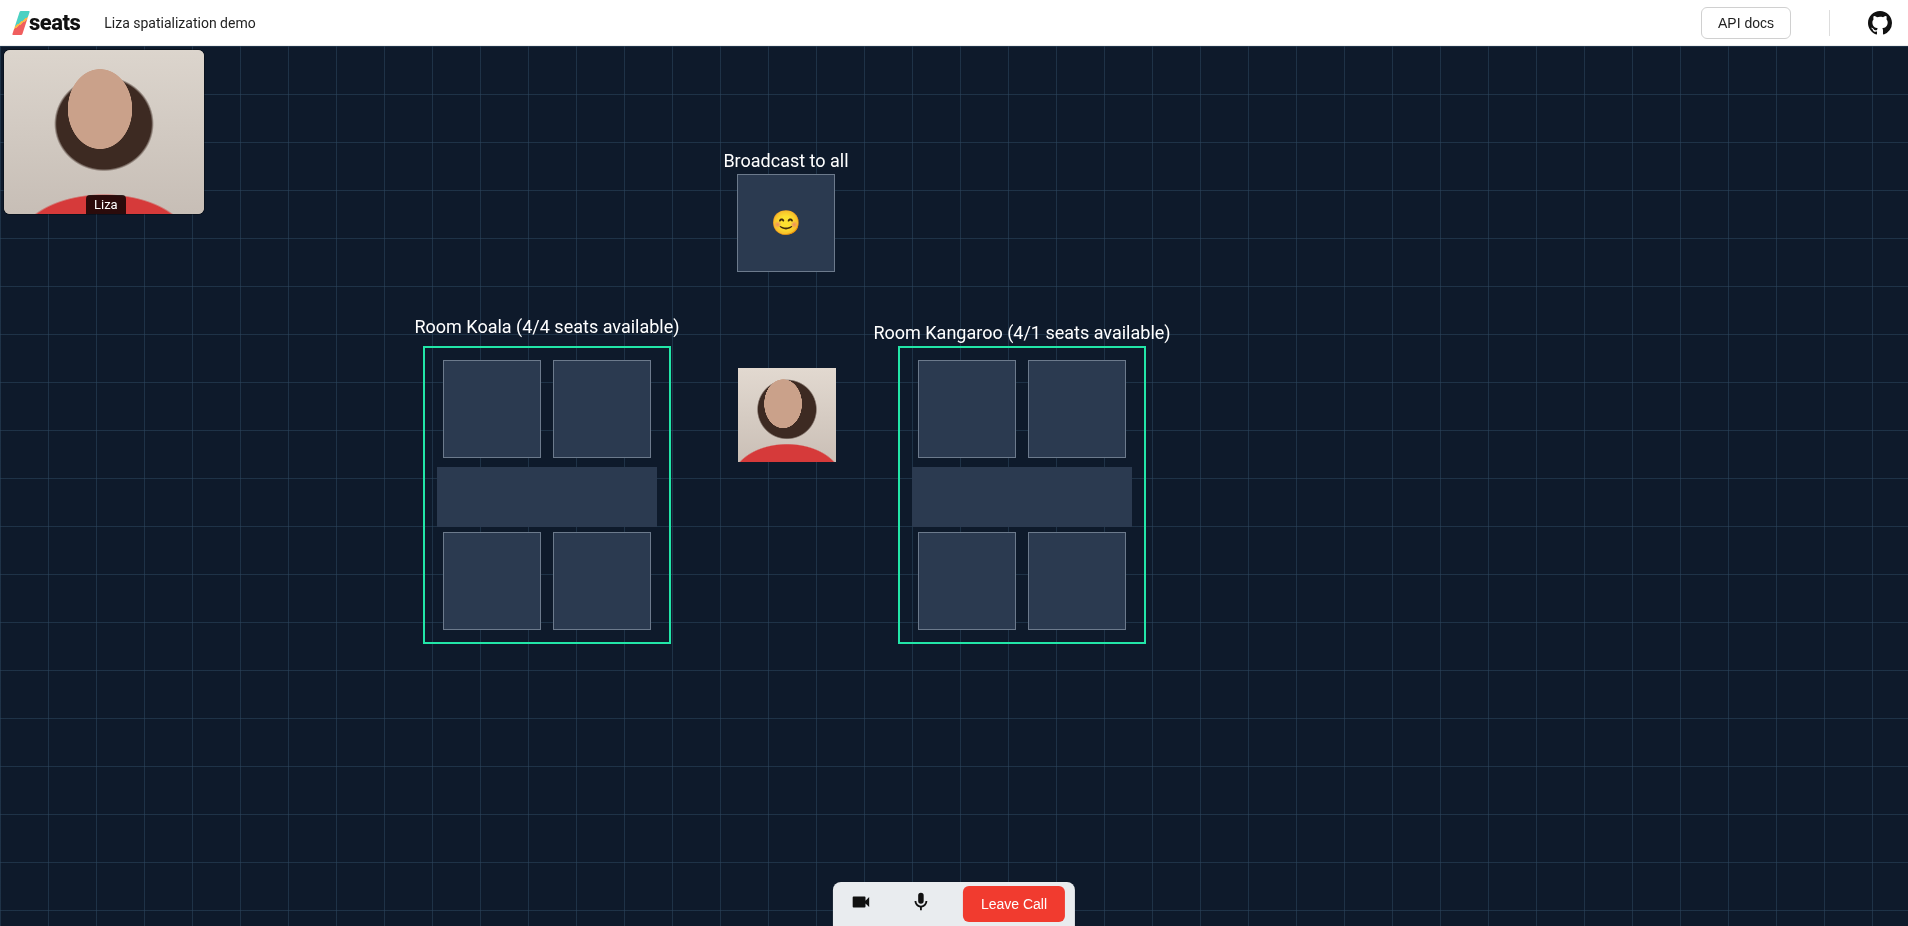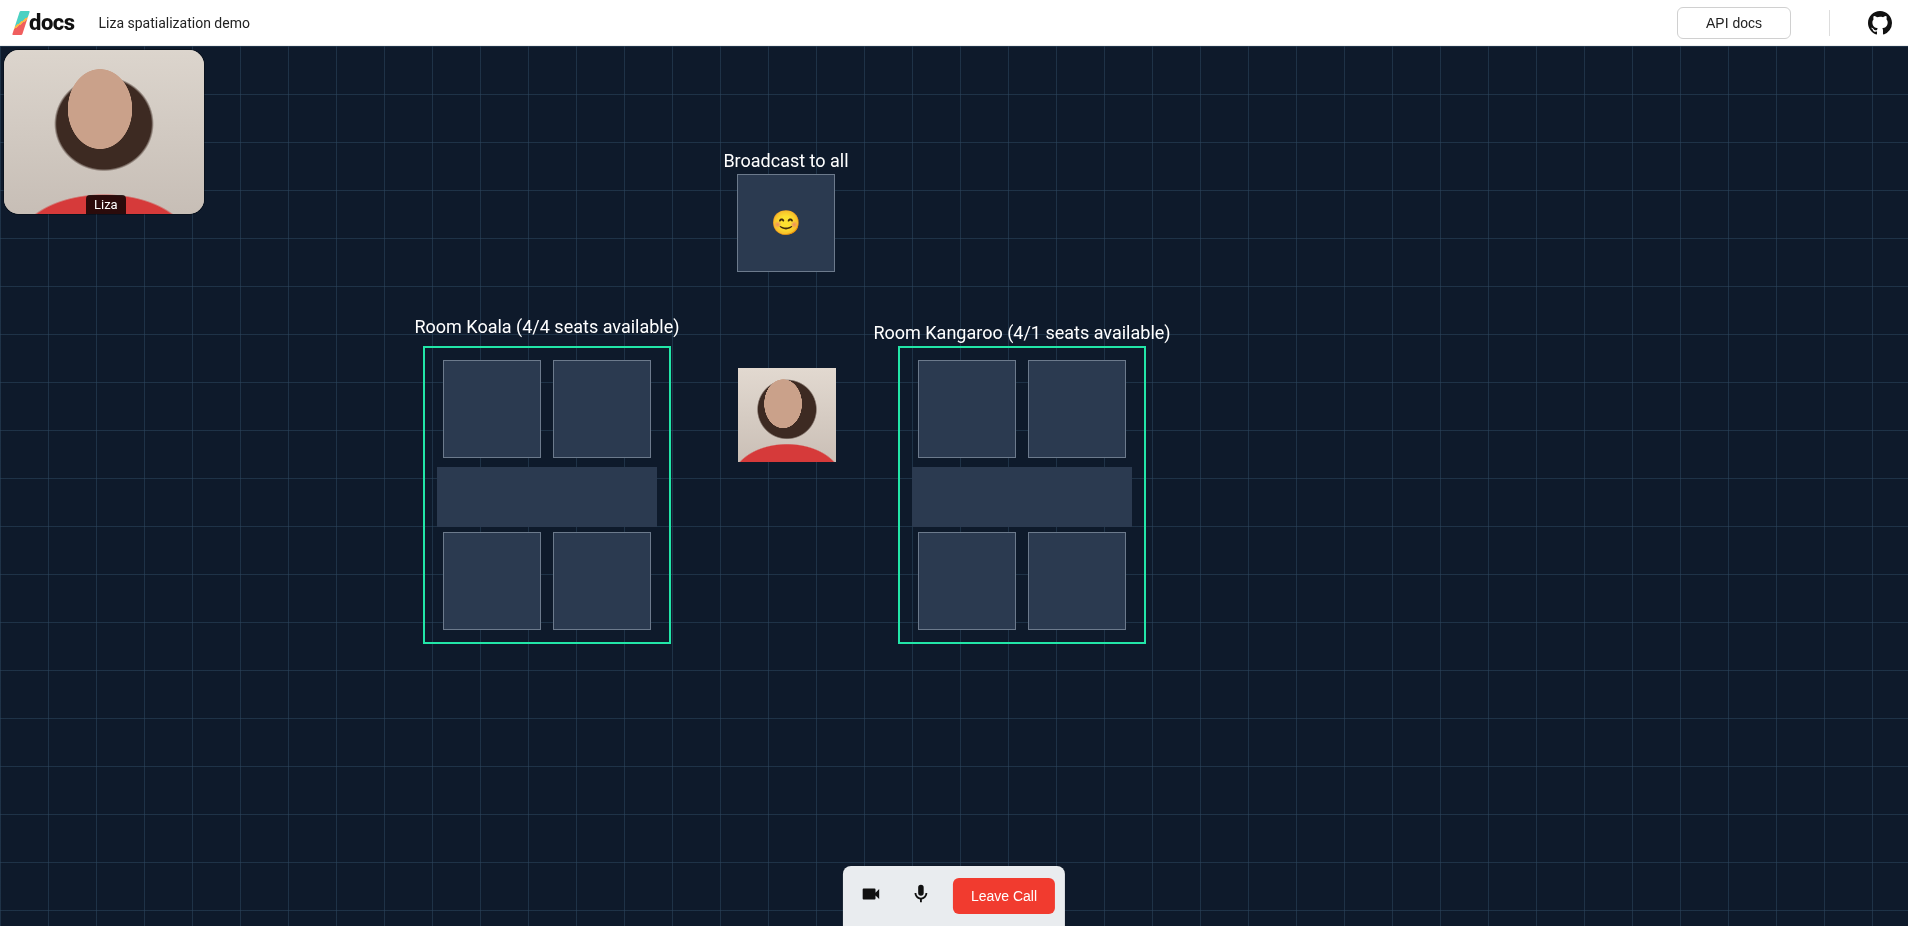--- a/index.html
+++ b/index.html
@@ -31,21 +31,21 @@
     transform: skewX(-18deg);
     margin-right: 3px;
     border-radius: 1px;
   }
   .app-title { font-size: 14px; color: #222; }
   .header-spacer { flex: 1; }
   .api-docs-btn {
     border: 1px solid #d0d0d0;
     background: #fff;
     border-radius: 6px;
-    padding: 7px 28px;
+    padding: 7px 16px;
     font-size: 14px;
     color: #222;
     cursor: pointer;
   }
   .header-divider { width: 1px; height: 26px; background: #ddd; margin: 0 14px; }
   .gh-icon { width: 24px; height: 24px; cursor: pointer; }
   .gh-icon svg { width: 24px; height: 24px; }
 
   
   .world {
@@ -58,21 +58,21 @@
       linear-gradient(90deg, rgba(45,70,95,0.55) 1px, transparent 1px);
     background-size: 48px 48px;
     background-position: 0 0;
   }
 
   
   .local-tile {
     position: absolute;
     left: 4px; top: 4px;
     width: 200px; height: 164px;
-    border-radius: 15px;
+    border-radius: 6px;
     overflow: hidden;
     background: #c9bfb6;
     box-shadow: 0 0 0 1px rgba(0,0,0,0.3);
   }
   .local-video-fake {
     width: 100%; height: 100%;
     background:
       radial-gradient(ellipse 58px 72px at 48% 36%, #caa18a 0%, #caa18a 55%, transparent 56%),
       radial-gradient(ellipse 86px 82px at 50% 45%, #3d2a22 0%, #3d2a22 55%, transparent 58%),
       radial-gradient(ellipse 140px 80px at 50% 118%, #d63a3a 0%, #d63a3a 60%, transparent 62%),
@@ -158,24 +158,24 @@
 
   
   .controls {
     position: absolute;
     left: 50%;
     bottom: 0;
     transform: translateX(-50%);
     background: #e9ecef;
     border-top-left-radius: 8px;
     border-top-right-radius: 8px;
-    padding: 12px 10px;
-    display: flex;
-    align-items: center;
-    gap: 14px;
+    padding: 4px 10px;
+    display: flex;
+    align-items: center;
+    gap: 24px;
     box-shadow: 0 0 0 1px rgba(0,0,0,0.05);
   }
   .ctrl-btn {
     width: 36px; height: 36px;
     display: flex; align-items: center; justify-content: center;
     border-radius: 6px;
     cursor: pointer;
   }
   .ctrl-btn svg { width: 22px; height: 22px; fill: #111; }
   .leave-btn {
@@ -187,21 +187,21 @@
     font-size: 14px;
     cursor: pointer;
   }
 </style>
 </head>
 <body>
 
 <div class="header">
   <div class="logo">
     <div class="logo-slash"></div>
-    <span>docs</span>
+    <span>seats</span>
   </div>
   <div class="app-title">Liza spatialization demo</div>
   <div class="header-spacer"></div>
   <button class="api-docs-btn">API docs</button>
   <div class="header-divider"></div>
   <div class="gh-icon">
     <svg viewBox="0 0 16 16" aria-hidden="true">
         <path fill="#111" d="M8 0C3.58 0 0 3.58 0 8c0 3.54 2.29 6.53 5.47 7.59.4.07.55-.17.55-.38 0-.19-.01-.82-.01-1.49-2.01.37-2.53-.49-2.69-.94-.09-.23-.48-.94-.82-1.13-.28-.15-.68-.52-.01-.53.63-.01 1.08.58 1.23.82.72 1.21 1.87.87 2.33.66.07-.52.28-.87.51-1.07-1.78-.2-3.64-.89-3.64-3.95 0-.87.31-1.59.82-2.15-.08-.2-.36-1.02.08-2.12 0 0 .67-.21 2.2.82a7.54 7.54 0 012-.27c.68 0 1.36.09 2 .27 1.53-1.04 2.2-.82 2.2-.82.44 1.1.16 1.92.08 2.12.51.56.82 1.27.82 2.15 0 3.07-1.87 3.75-3.65 3.95.29.25.54.73.54 1.48 0 1.07-.01 1.93-.01 2.2 0 .21.15.46.55.38A8.013 8.013 0 0016 8c0-4.42-3.58-8-8-8z"></path>
       </svg>
   </div>

